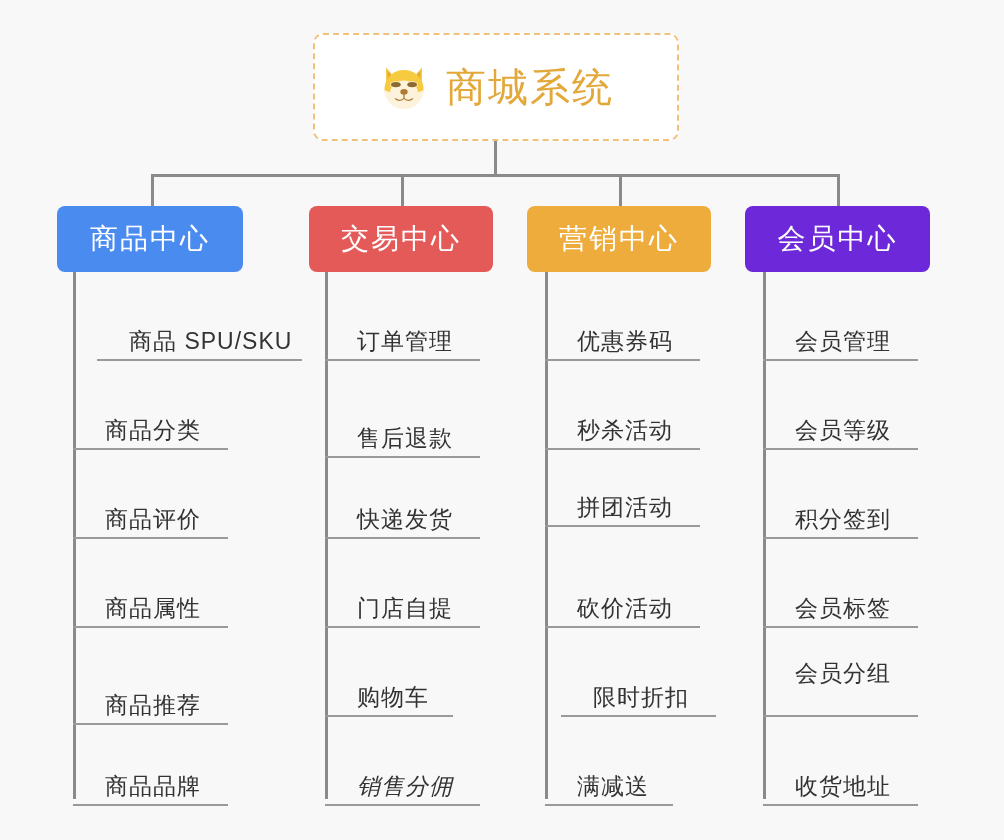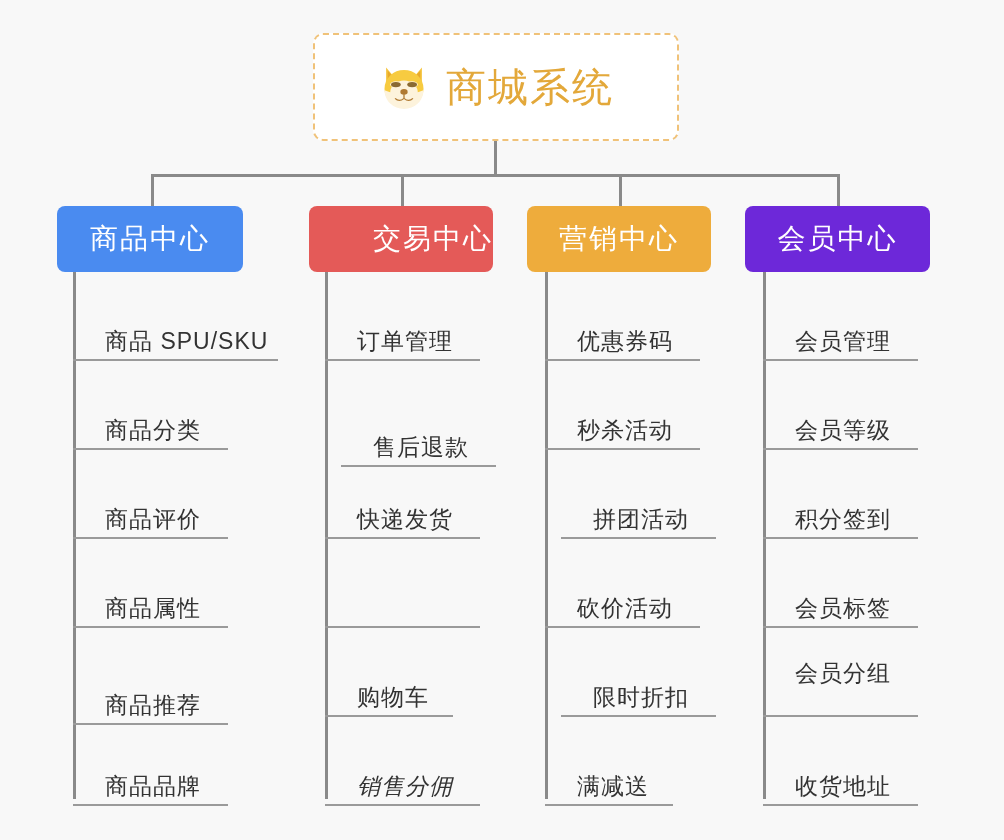--- a/index.html
+++ b/index.html
@@ -142,33 +142,33 @@
   <div class="conn conn-h" style="left: 151px; top: 174px; width: 689px; background: rgb(138, 138, 138);"></div>
 
   <div class="conn conn-v" style="left: 151px; top: 174px; height: 34px; background: rgb(138, 138, 138);"></div>
   <div class="conn conn-v" style="left: 401px; top: 174px; height: 34px; background: rgb(138, 138, 138);"></div>
   <div class="conn conn-v" style="left: 619px; top: 174px; height: 34px; background: rgb(138, 138, 138);"></div>
   <div class="conn conn-v" style="left: 837px; top: 174px; height: 34px; background: rgb(138, 138, 138);"></div>
 
   <div class="cat-box" style="left: 57px; width: 186px; background: rgb(74, 139, 240);">
     <span class="cat-label">商品中心</span>
   </div>
-  <div class="cat-box" style="left: 309px; width: 184px; background: rgb(228, 90, 88); justify-content: flex-end;">
+  <div class="cat-box" style="left: 309px; width: 184px; background: rgb(228, 90, 88);">
     <span class="cat-label">交易中心</span>
   </div>
   <div class="cat-box" style="left: 527px; width: 184px; background: rgb(238, 172, 60);">
     <span class="cat-label">营销中心</span>
   </div>
   <div class="cat-box" style="left: 745px; width: 185px; background: #6d28d9;">
     <span class="cat-label">会员中心</span>
   </div>
 
   <div class="branch-col" style="left:73px; width:212px;">
     <div class="branch-spine" style="height: 527px; background: rgb(138, 138, 138);"></div>
-    <div class="leaf" style="top:0px;   width:205px;">
+    <div class="leaf" style="top:0px;   width:205px;padding-left:24px;">
         <div class="leaf-text">商品 SPU/SKU</div>
         <div class="leaf-rule"></div>
       </div>
     <div class="leaf" style="top:89px;  width:155px;">
         <div class="leaf-text">商品分类</div>
         <div class="leaf-rule"></div>
       </div>
     <div class="leaf" style="top:178px; width:155px;">
         <div class="leaf-text">商品评价</div>
         <div class="leaf-rule"></div>
@@ -186,29 +186,30 @@
         <div class="leaf-rule"></div>
       </div>
   </div>
 
   <div class="branch-col" style="left:325px; width:160px;">
     <div class="branch-spine" style="height: 527px; background: rgb(138, 138, 138);"></div>
     <div class="leaf" style="top:0px;   width:155px;">
         <div class="leaf-text">订单管理</div>
         <div class="leaf-rule"></div>
       </div>
-    <div class="leaf" style="top:106px;  width:155px;padding-left:16px;">
+    <div class="leaf" style="top:97px;  width:155px;">
         <div class="leaf-text">售后退款</div>
         <div class="leaf-rule"></div>
       </div>
     <div class="leaf" style="top:178px; width:155px;">
         <div class="leaf-text">快递发货</div>
         <div class="leaf-rule"></div>
       </div>
     <div class="leaf" style="top:267px; width:155px;">
+        <div class="leaf-text">门店自提</div>
         <div class="leaf-rule"></div>
       </div>
     <div class="leaf" style="top:356px; width:128px;">
         <div class="leaf-text">购物车</div>
         <div class="leaf-rule"></div>
       </div>
     <div class="leaf" style="top:445px; width:155px;font-style:italic;">
         <div class="leaf-text">销售分佣</div>
         <div class="leaf-rule"></div>
       </div>
@@ -217,21 +218,21 @@
   <div class="branch-col" style="left:545px; width:160px;">
     <div class="branch-spine" style="height: 527px; background: rgb(138, 138, 138);"></div>
     <div class="leaf" style="top:0px;   width:155px;">
         <div class="leaf-text">优惠券码</div>
         <div class="leaf-rule"></div>
       </div>
     <div class="leaf" style="top:89px;  width:155px;">
         <div class="leaf-text">秒杀活动</div>
         <div class="leaf-rule"></div>
       </div>
-    <div class="leaf" style="top:178px; width:155px;margin-left:16px;">
+    <div class="leaf" style="top:166px; width:155px;">
         <div class="leaf-text">拼团活动</div>
         <div class="leaf-rule"></div>
       </div>
     <div class="leaf" style="top:267px; width:155px;">
         <div class="leaf-text">砍价活动</div>
         <div class="leaf-rule"></div>
       </div>
     <div class="leaf" style="top:356px; width:155px;margin-left:16px;">
         <div class="leaf-text">限时折扣</div>
         <div class="leaf-rule"></div>

